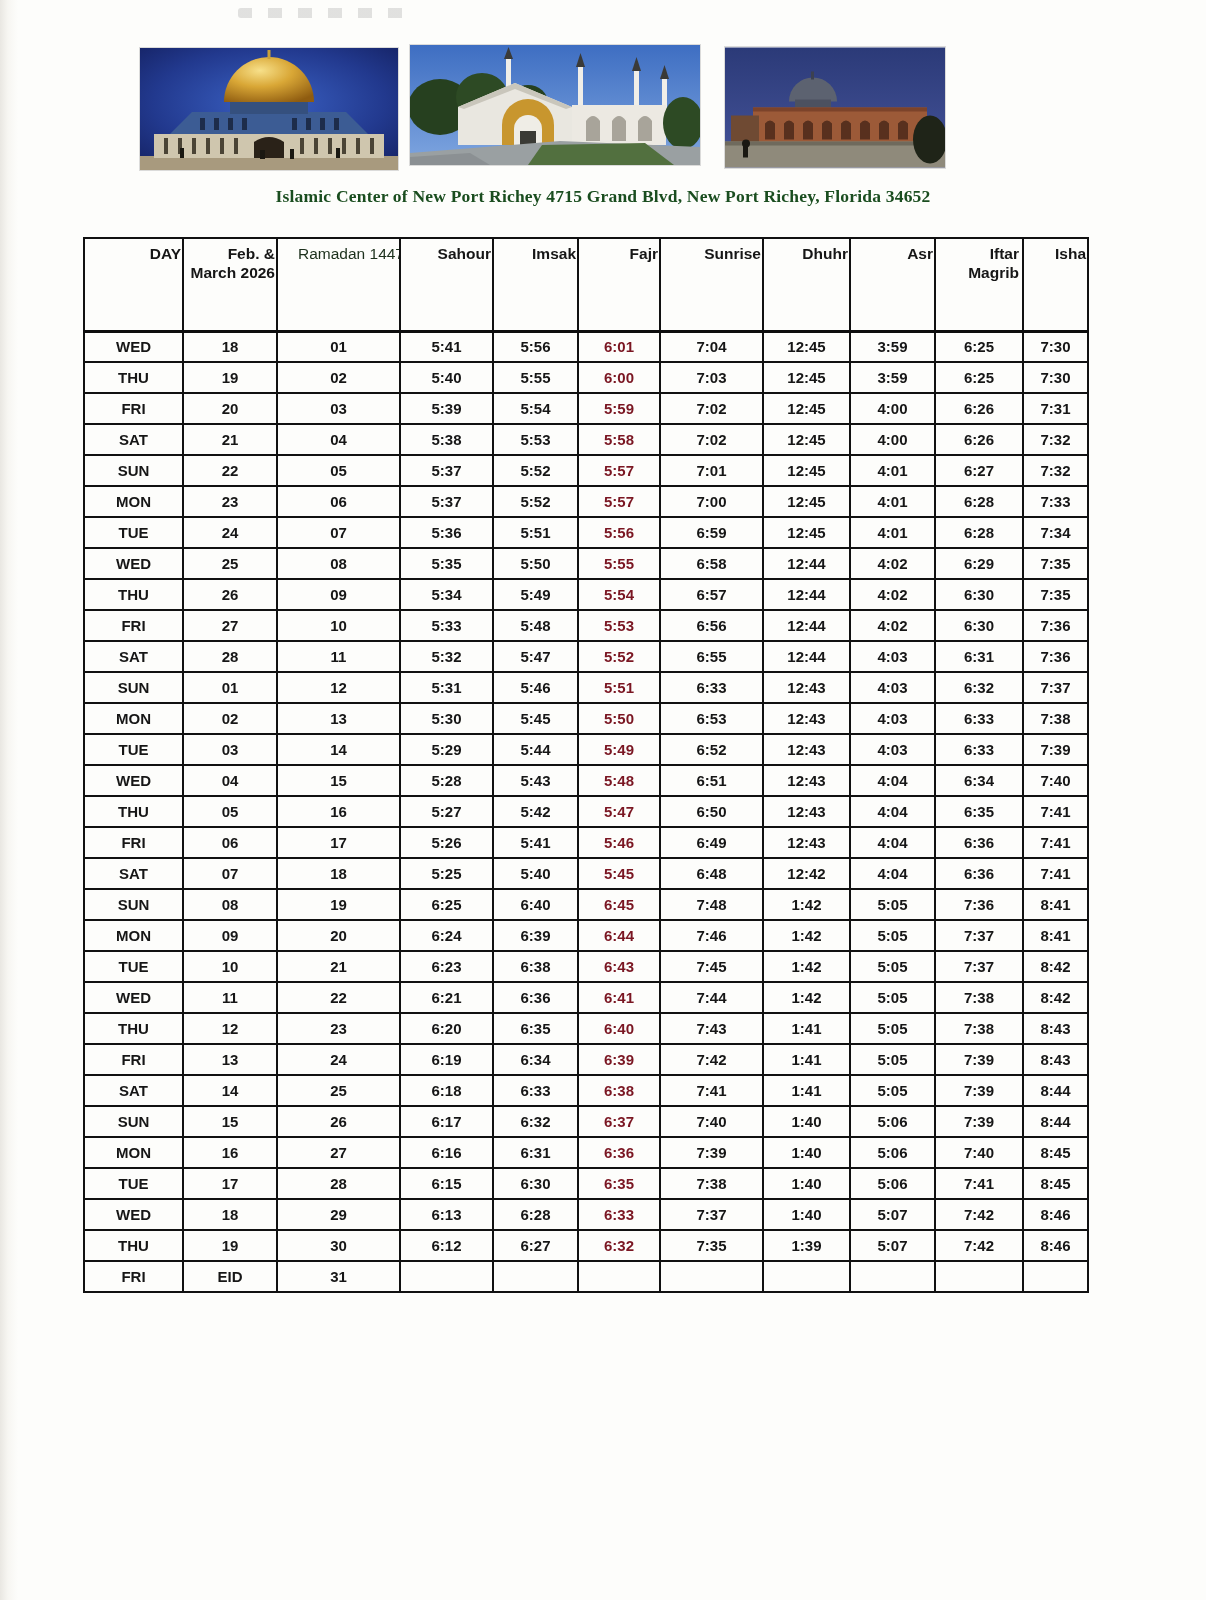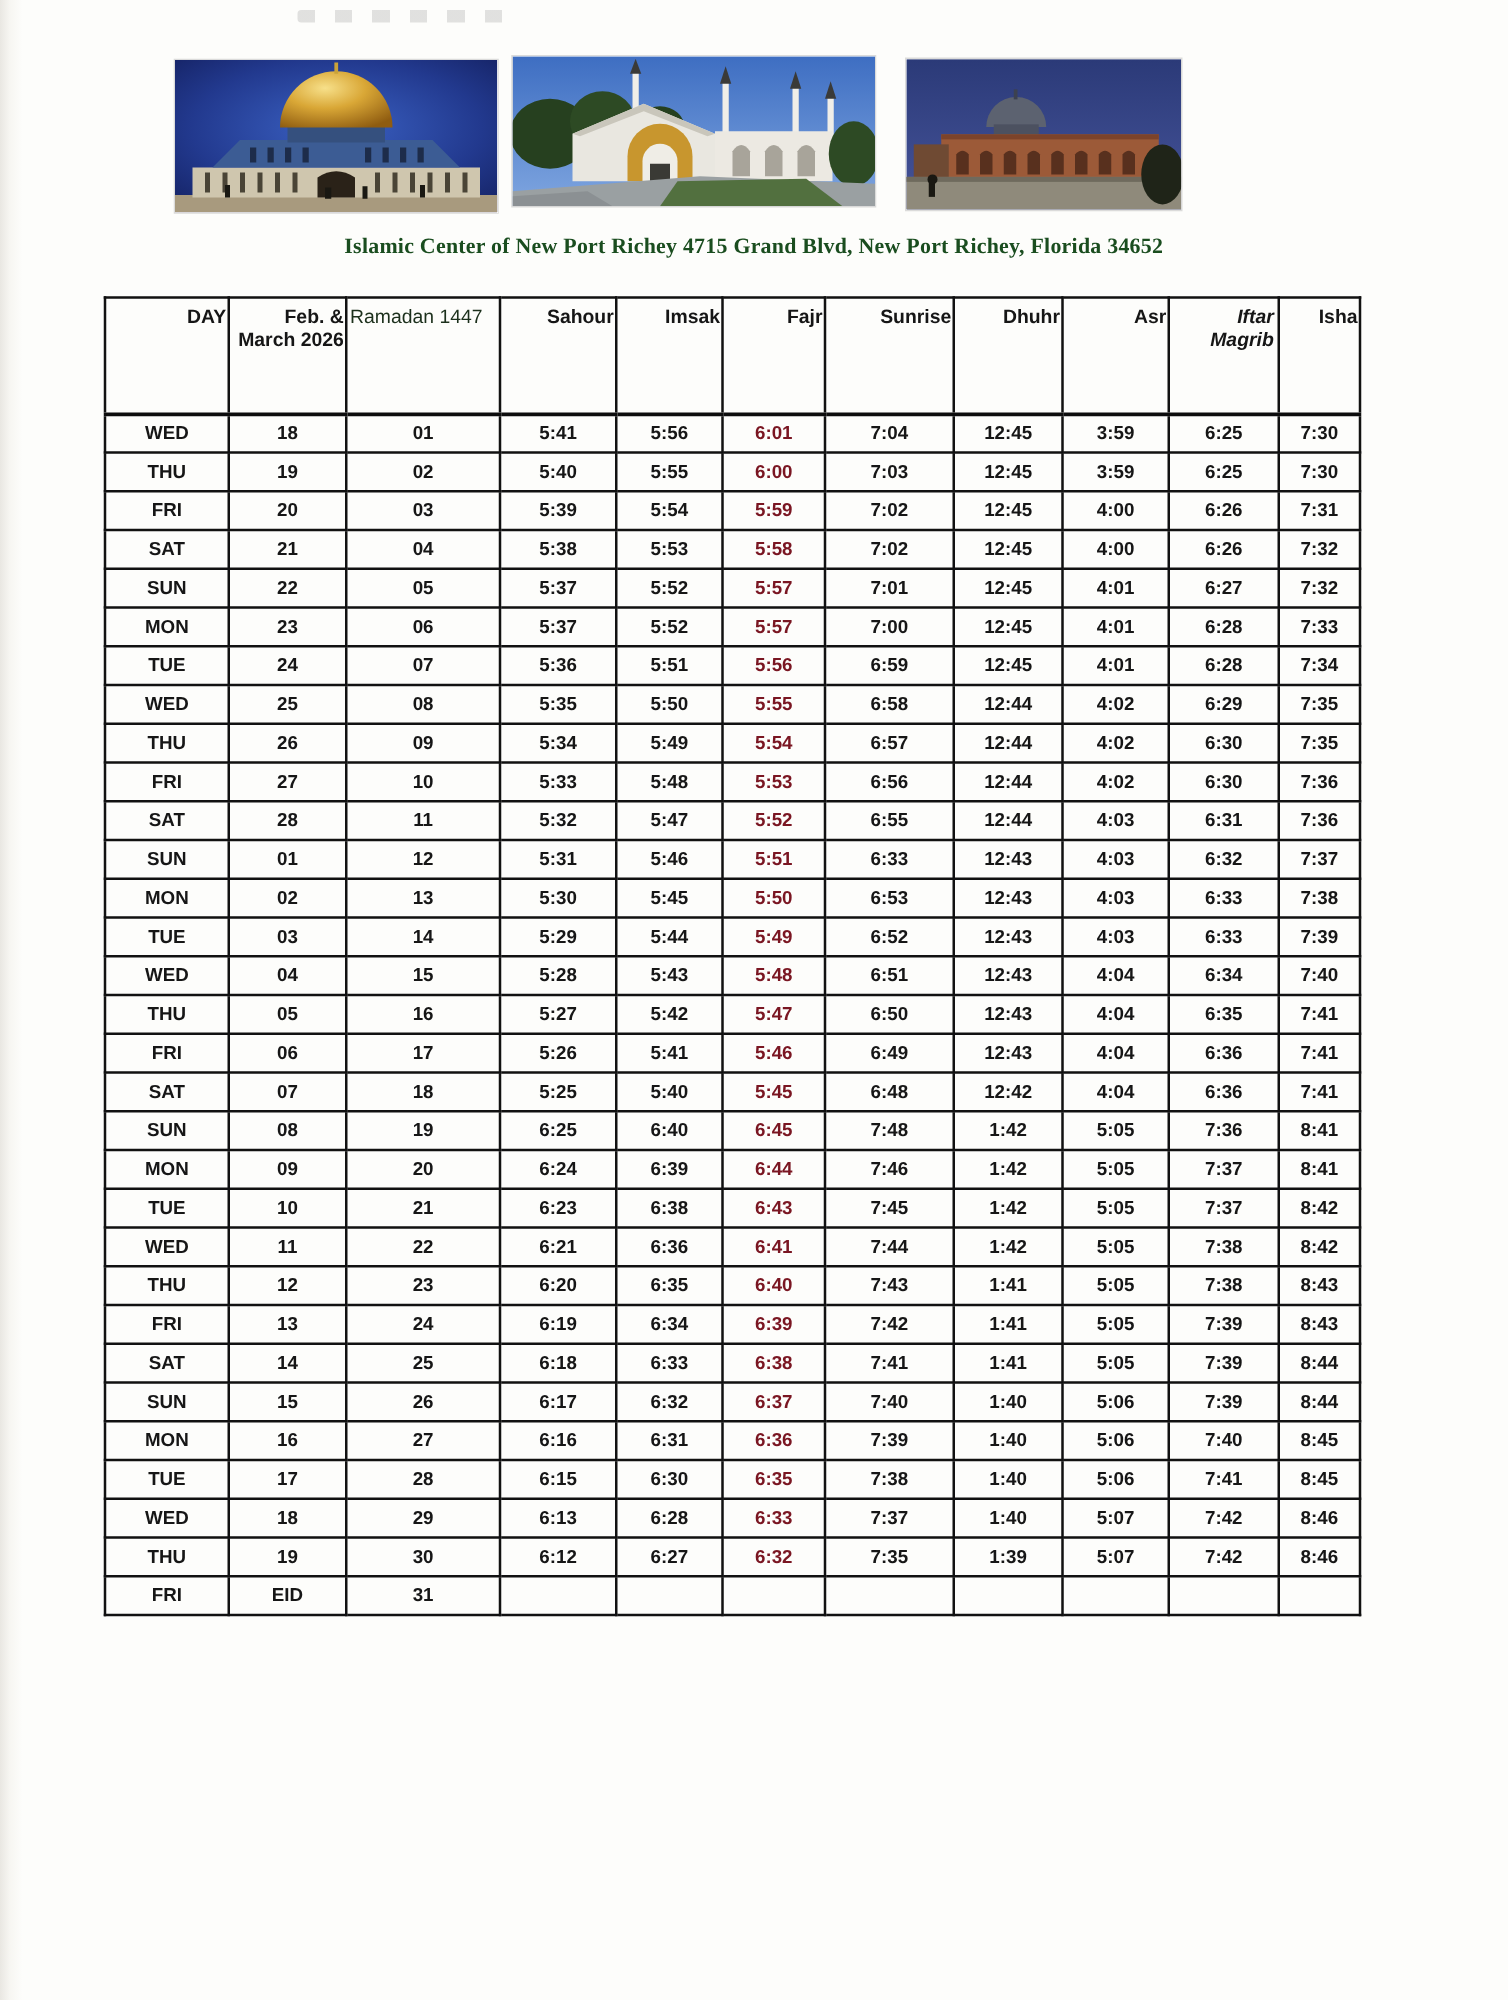--- a/index.html
+++ b/index.html
@@ -35,22 +35,22 @@
     border:2.5px solid #111;
     font-weight:bold;color:#161616;
     text-align:center;overflow:hidden;white-space:nowrap;
   }
   table.cal thead tr{height:93px;}
   table.cal th{
     vertical-align:top;padding-top:5px;font-size:15.5px;line-height:19px;
     border-bottom:3px solid #0d0d0d;
     text-align:right;
   }
-  table.cal th.al-left{text-align:left;padding-left:2px;color:#1c301c;font-weight:normal;}
-  table.cal th.al-right{text-align:right;padding-right:3px;font-style:italic;}
+  table.cal th.al-left{text-align:left;padding-left:20px;color:#1c301c;font-weight:normal;}
+  table.cal th.al-right{text-align:right;padding-right:3px;}
   table.cal tbody tr{height:31px;}
   table.cal td{font-size:15px;vertical-align:middle;padding-top:0;}
   table.cal td.fajr{color:#7a1622;}
   
   .footer{
     position:absolute;left:0;top:1498px;width:1206px;text-align:center;
     font-family:"Liberation Serif",serif;font-weight:bold;font-size:15.5px;
     color:#7a1020;
   }
   .footer .green{color:#2a4d2a;}

